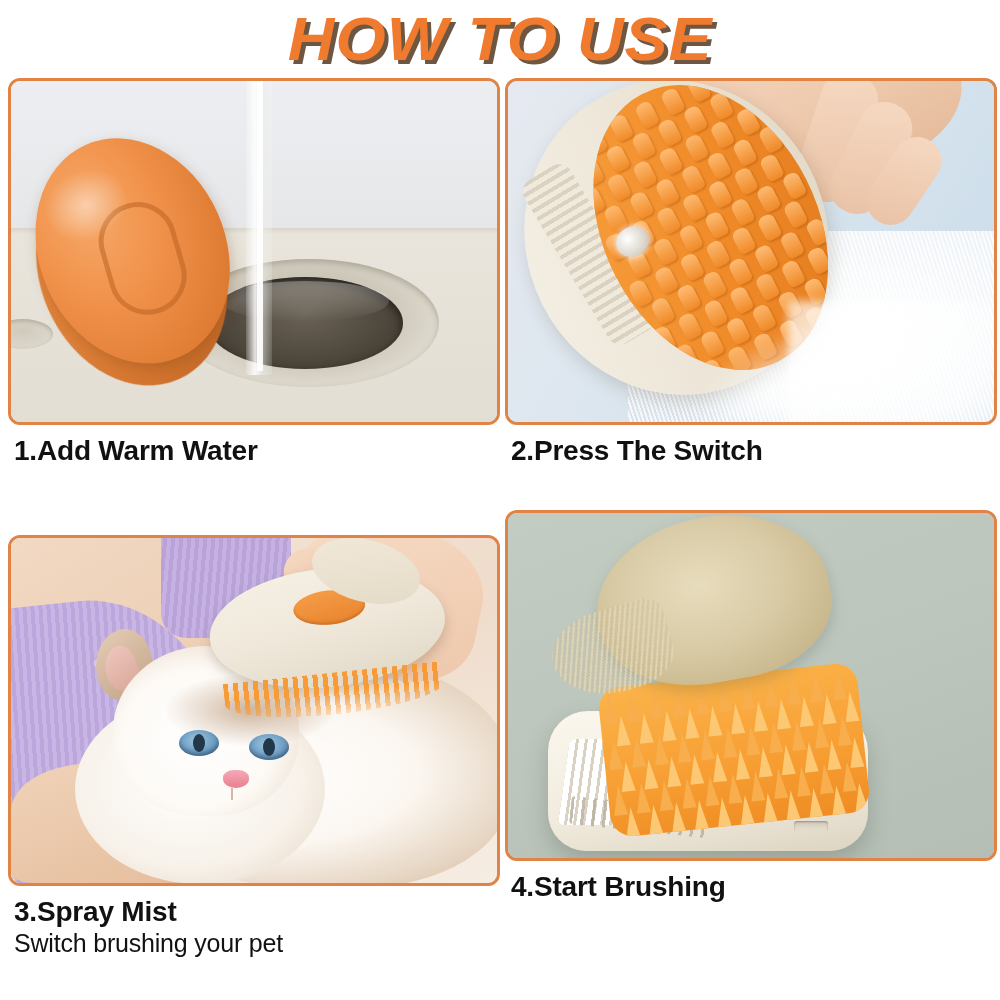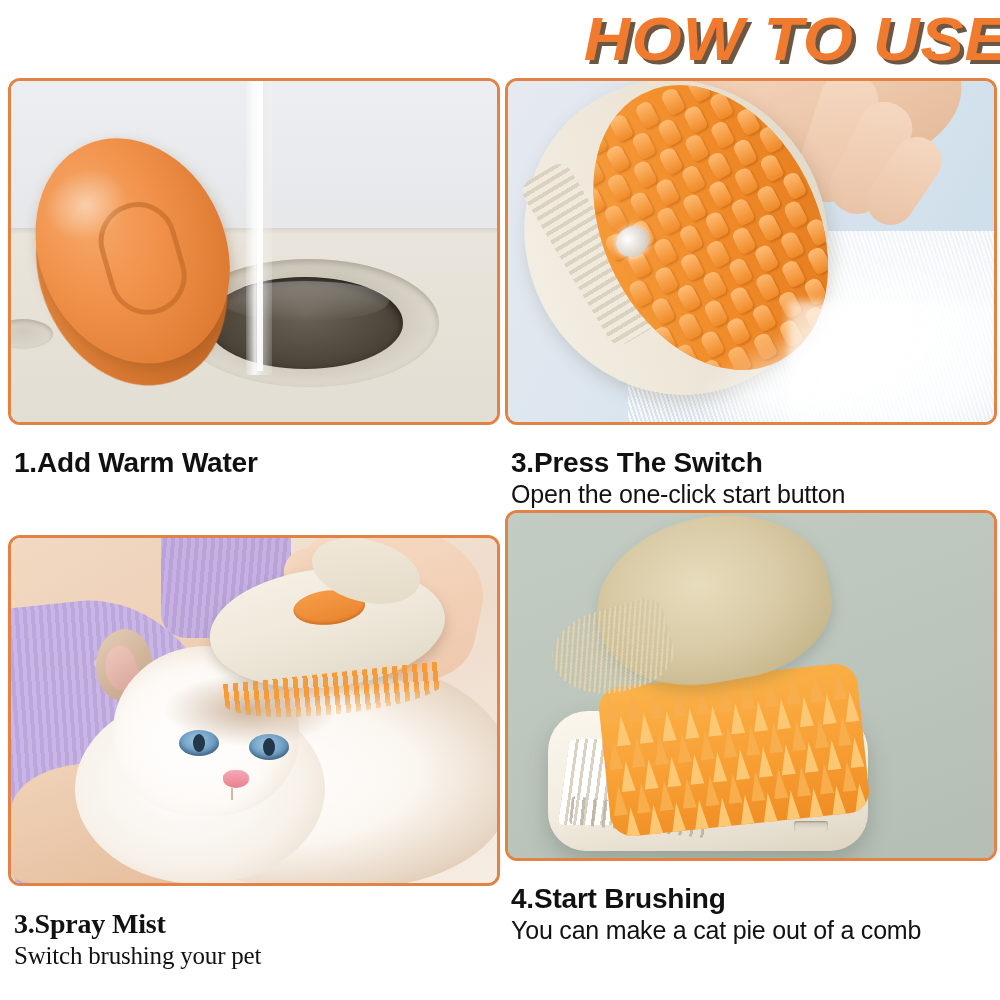--- a/index.html
+++ b/index.html
@@ -6,47 +6,47 @@
   body{
     width:1000px;height:1000px;background:#ffffff;
     font-family:"Liberation Sans","DejaVu Sans",sans-serif;
     overflow:hidden;position:relative;
   }
   .page{width:1000px;height:1000px;position:relative;}
 
   
   .title-bar{
     position:absolute;left:0;top:0;width:1000px;height:78px;
-    display:flex;align-items:center;justify-content:flex-end;
+    display:flex;align-items:center;justify-content:center;
   }
   .title{
     font-size:62px;font-weight:bold;font-style:italic;
     color:#F07B2E;letter-spacing:1px;
     text-shadow:4px 4px 0 #6E5742;
     line-height:1;transform:scaleX(1.04);
   }
 
   
   .grid{position:absolute;left:0;top:78px;width:1000px;height:922px;}
   .cell{position:absolute;width:492px;}
   .cell.c1{left:8px;top:0;}
   .cell.c2{left:505px;top:0;}
-  .cell.c3{left:8px;top:457px;font-family:Liberation Serif, serif;}
+  .cell.c3{left:8px;top:457px;}
   .cell.c4{left:505px;top:432px;}
 
   .frame{
     position:relative;width:486px;height:341px;
     border:3px solid #E08345;border-radius:12px;
     overflow:hidden;background:#ddd;
   }
   .cell.c3 .frame,.cell.c4 .frame{height:345px;}
 
   .photo{position:absolute;inset:0;overflow:hidden;}
 
-  .caption{padding:22px 2px 0 6px;}
+  .caption{padding:10px 2px 0 6px;}
   .cap-title{
     font-size:28px;font-weight:bold;color:#111111;
     line-height:1.12;letter-spacing:-0.2px;white-space:nowrap;
   }
   .cap-body{
     font-size:25px;color:#121212;line-height:1.16;
     margin-top:2px;letter-spacing:-0.2px;
   }
 
   
@@ -427,22 +427,21 @@
                 <div class="bristle" style="left: 151px; top: 268px; opacity: 0.85;"></div>
                 <div class="bristle" style="left: 180px; top: 268px; opacity: 0.9;"></div>
               </div>
             <div class="nozzle"></div>
           </div>
           <div class="steam2"></div>
           <div class="steam"></div>
         </div>
       </div>
       <div class="caption">
-        <div class="cap-title">3.Press The Switch</div>
-        <div class="cap-body">Open the one-click start button</div>
+        <div class="cap-title">2.Press The Switch</div>
       </div>
     </div>
 
     <div class="cell c3">
       <div class="frame">
         <div class="photo p3">
           <div class="skin"></div>
           <div class="shirt"></div>
           <div class="shirt2"></div>
           <div class="btn-dot"></div>
@@ -555,18 +554,17 @@
               <div class="spike" style="left: 198px; top: 121px; border-bottom-color: rgb(253, 200, 115);"></div>
               <div class="spike" style="left: 221px; top: 121px; border-bottom-color: rgb(253, 200, 115);"></div>
               <div class="spike" style="left: 244px; top: 121px; border-bottom-color: rgb(253, 200, 115);"></div>
             </div>
           <div class="pie"></div>
           <div class="pie-wisp"></div>
         </div>
       </div>
       <div class="caption">
         <div class="cap-title">4.Start Brushing</div>
-        <div class="cap-body">You can make a cat pie out of a comb</div>
       </div>
     </div>
 
   </div>
 </div>
 
 </body></html>

